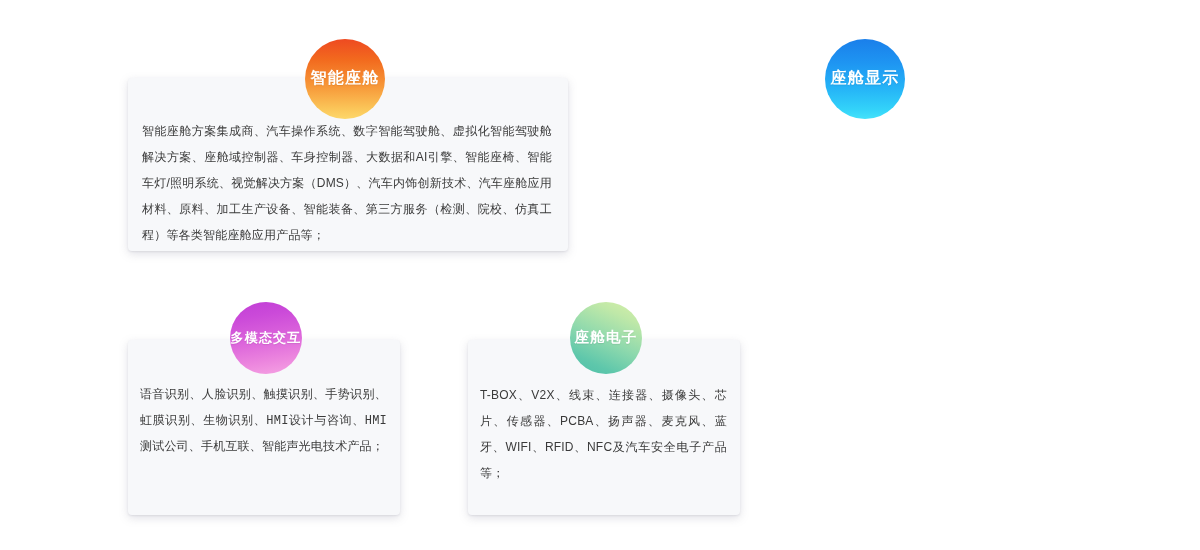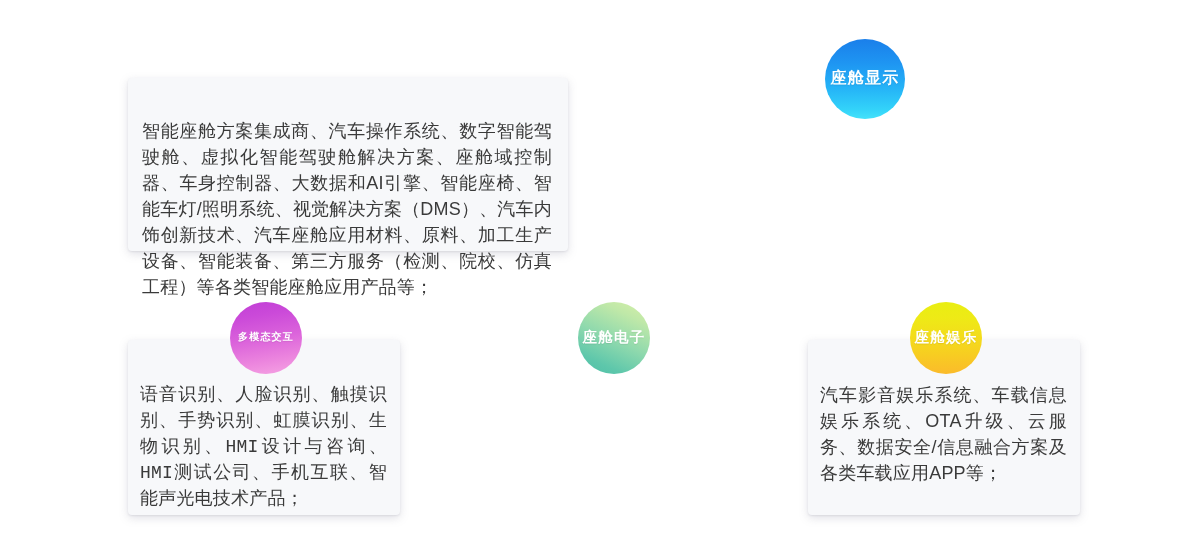--- a/index.html
+++ b/index.html
@@ -29,21 +29,21 @@
     box-shadow: 0 3px 10px rgba(120, 120, 140, 0.22),
                 0 1px 2px rgba(120, 120, 140, 0.14);
     box-sizing: border-box;
   }
 
   .card-body {
     position: absolute;
     left: 0;
     right: 0;
     color: #3a3a3a;
-    font-size: 18px;
+    font-size: 12px;
     line-height: 26px;
     letter-spacing: 0.2px;
     text-align: justify;
     text-justify: inter-ideograph;
     white-space: normal;
   }
 
   
   .badge {
     position: absolute;
@@ -116,40 +116,39 @@
     left: 12px;
     right: 13px;
   }
   .badge-3 {
     left: 230px;
     top: 302px;
     width: 72px;
     height: 72px;
     background: linear-gradient(170deg, #c13fd6 0%, #cb4ad9 22%, #db63db 50%, #ec86de 78%, #f6a5e3 100%);
   }
-  .badge-3 .badge-label { font-size: 10px; }
+  .badge-3 .badge-label { font-size: 13px; }
 
   .card-4 {
     left: 468px;
     top: 340px;
     width: 272px;
     height: 175px;
   }
   .card-4 .card-body {
     top: 42px;
     left: 12px;
     right: 13px;
   }
   .badge-4 {
     left: 570px;
     top: 302px;
     width: 72px;
     height: 72px;
     background: linear-gradient(205deg, #d8f0a8 0%, #bfe8a8 22%, #8fd9ad 52%, #5ec7ab 80%, #4dbfa8 100%);
-    margin-left: 8px;
   }
   .badge-4 .badge-label { font-size: 14.5px; }
 
   .card-5 {
     left: 808px;
     top: 340px;
     width: 272px;
     height: 175px;
   }
   .card-5 .card-body {
@@ -170,36 +169,36 @@
   .badge-label { transform: translateY(-1px); }
 </style>
 </head>
 <body>
 
 <div id="board">
 
   <div class="card card-1">
     <div class="card-body">智能座舱方案集成商、汽车操作系统、数字智能驾驶舱、虚拟化智能驾驶舱解决方案、座舱域控制器、车身控制器、大数据和AI引擎、智能座椅、智能车灯/照明系统、视觉解决方案（DMS）、汽车内饰创新技术、汽车座舱应用材料、原料、加工生产设备、智能装备、第三方服务（检测、院校、仿真工程）等各类智能座舱应用产品等；</div>
   </div>
+  <div class="badge badge-1">
+    <span class="badge-label">智能座舱</span>
+  </div>
 
   <div class="badge badge-2">
     <span class="badge-label">座舱显示</span>
   </div>
 
   <div class="card card-3">
     <div class="card-body">语音识别、人脸识别、触摸识别、手势识别、虹膜识别、生物识别、HMI设计与咨询、HMI测试公司、手机互联、智能声光电技术产品；</div>
   </div>
   <div class="badge badge-3">
     <span class="badge-label">多模态交互</span>
   </div>
 
+  <div class="card card-4">
+    <div class="card-body">T-BOX、V2X、线束、连接器、摄像头、芯片、传感器、PCBA、扬声器、麦克风、蓝牙、WIFI、RFID、NFC及汽车安全电子产品等；</div>
+  </div>
   <div class="badge badge-4">
     <span class="badge-label">座舱电子</span>
   </div>
 
-  <div class="card card-5">
-    <div class="card-body">汽车影音娱乐系统、车载信息娱乐系统、OTA升级、云服务、数据安全/信息融合方案及各类车载应用APP等；</div>
-  </div>
-  <div class="badge badge-5">
-    <span class="badge-label">座舱娱乐</span>
-  </div>
 
 </div>
 
 </body></html>

